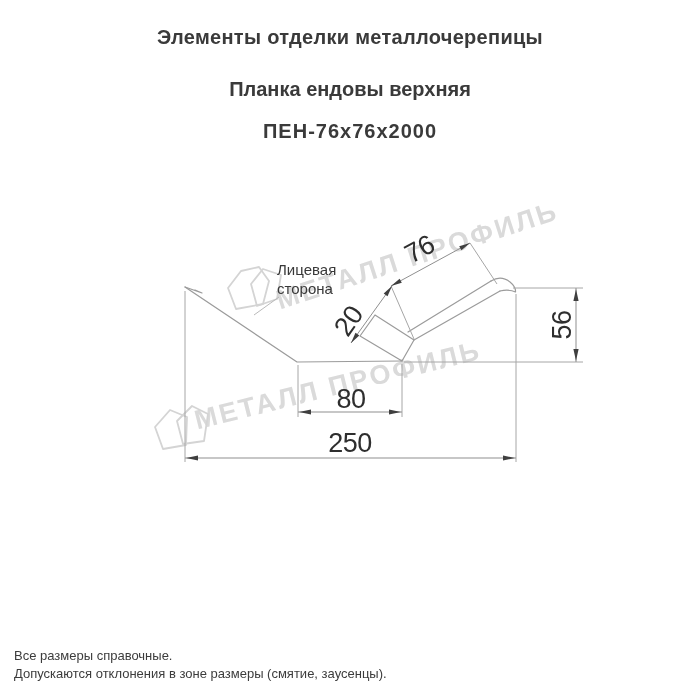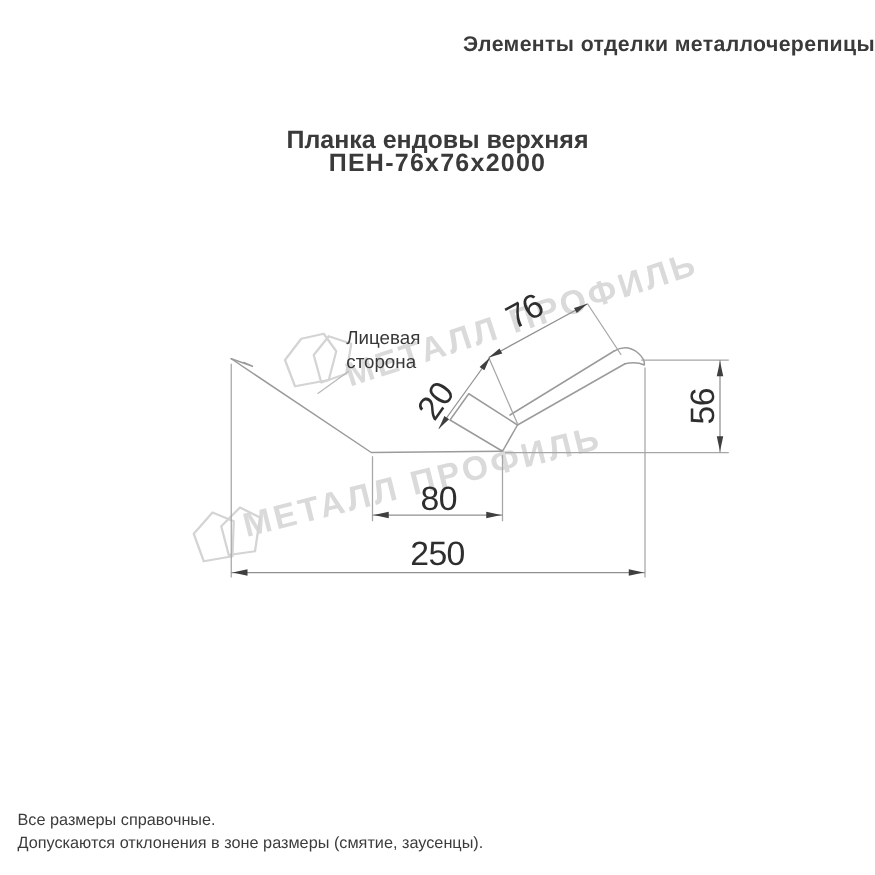--- a/index.html
+++ b/index.html
@@ -3,22 +3,22 @@
 <meta charset="utf-8">
 <style>
   html,body{margin:0;padding:0;}
   body{
     width:700px;height:700px;position:relative;overflow:hidden;
     background:#ffffff;
     font-family:"Liberation Sans", sans-serif;
     -webkit-font-smoothing:antialiased;
   }
   .hdr{position:absolute;left:0;width:700px;text-align:center;color:#3a3a3a;}
-  #title{top:26px;font-size:17px;font-weight:bold;letter-spacing:.3px;text-align:right;}
-  #subtitle{top:101px;font-size:20px;font-weight:bold;}
+  #title{top:26px;font-size:20px;font-weight:bold;letter-spacing:.3px;}
+  #subtitle{top:78px;font-size:20px;font-weight:bold;}
   #model{top:120px;font-size:20px;font-weight:bold;letter-spacing:1px;}
   .note{position:absolute;left:14px;font-size:13px;color:#3c3c3c;}
   #note1{top:648px;}
   #note2{top:666px;}
   #drawing{position:absolute;left:0;top:0;}
   .profile{stroke:#9b9b9b;stroke-width:1.2;fill:none;stroke-linejoin:round;stroke-linecap:round;}
   .dimline{stroke:#8f8f8f;stroke-width:1;fill:none;}
   .extline{stroke:#a6a6a6;stroke-width:1;fill:none;}
   .arrow{fill:#3f3f3f;stroke:none;}
   .dimtext{fill:#2e2e2e;font-size:27px;letter-spacing:-0.5px;}

